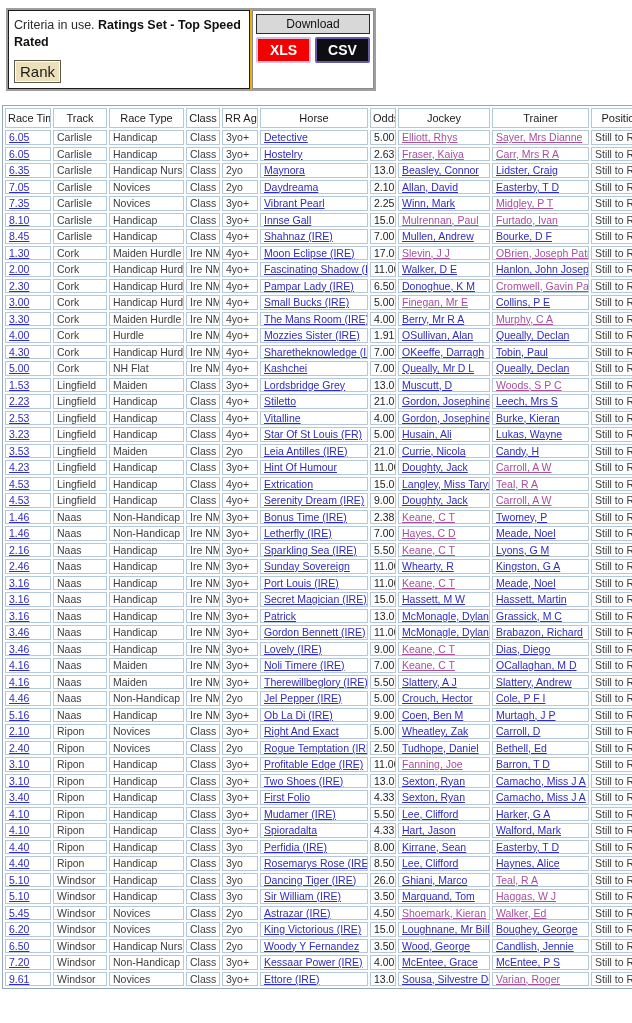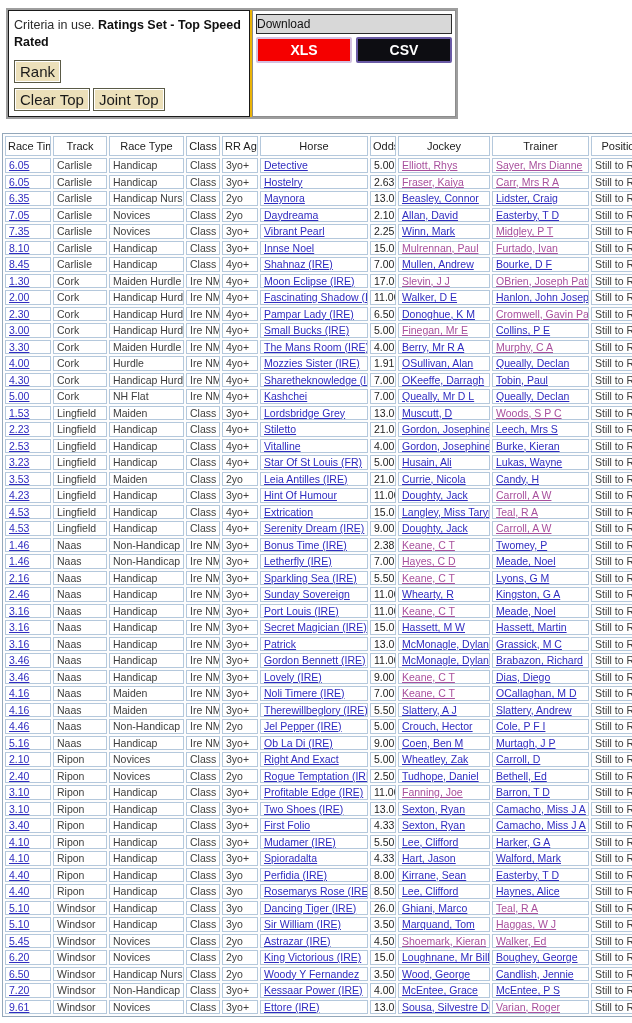--- a/index.html
+++ b/index.html
@@ -8,21 +8,21 @@
     width: 632px;
     font-family: "Liberation Sans", "DejaVu Sans", sans-serif;
     color: #2b2b2b;
   }
 
   
   .header-wrap {
     display: flex;
     align-items: stretch;
     margin: 8px 0 8px 6px;
-    width: 452px;
+    width: 370px;
     border: 2px solid #9e9e9e;
     background: #eab308;
   }
   .criteria-box {
     width: 242px;
     border: 1px solid #1a1a1a;
     padding: 6px 4px 5px 5px;
     background: #fff;
   }
   .criteria-line { font-size: 12.5px; line-height: 17px; color: #2b2b2b; }
@@ -43,21 +43,21 @@
   .download-box {
     flex: 1;
     border: 1px solid #8c8c8c;
     margin-left: 2px;
     padding: 3px;
     background: #fff;
   }
   .download-title {
     border: 1px solid #2b2b2b;
     background: #d8d8d8;
-    text-align: left;
+    text-align: center;
     font-size: 12px;
     color: #111;
     padding: 2px 0;
   }
   .dl-buttons { display: flex; gap: 4px; margin-top: 3px; }
   .dl-btn {
     flex: 1;
     font-family: "Liberation Sans", sans-serif;
     font-size: 14px;
     font-weight: bold;
@@ -112,23 +112,20 @@
   a.lnk.visited { color: #a8509d; }
 </style>
 </head>
 <body>
 
 <div class="header-wrap">
   <div class="criteria-box">
     <div class="criteria-line"><span>Criteria in use. </span><b>Ratings Set - Top Speed Rated</b></div>
     <div class="btn-row">
       <button class="beige-btn">Rank</button>
-    </div>
-    <div class="btn-row">
-      <button class="beige-btn">Clear Top</button><button class="beige-btn">Joint Top</button>
     </div>
   </div>
   <div class="download-box">
     <div class="download-title">Download</div>
     <div class="dl-buttons">
       <div class="dl-btn dl-xls" style="background: rgb(245, 0, 0);">XLS</div>
       <div class="dl-btn dl-csv" style="background: rgb(13, 13, 18);">CSV</div>
     </div>
   </div>
 </div>
@@ -220,21 +217,21 @@
         <td><a class="lnk">Winn, Mark</a></td>
         <td><a class="lnk visited">Midgley, P T</a></td>
         <td>Still to Run</td>
       </tr>
       <tr>
         <td><a class="lnk">8.10</a></td>
         <td>Carlisle</td>
         <td>Handicap</td>
         <td>Class 6</td>
         <td>3yo+</td>
-        <td><a class="lnk">Innse Noel</a></td>
+        <td><a class="lnk">Innse Gall</a></td>
         <td class="odds">15.00</td>
         <td><a class="lnk visited">Mulrennan, Paul</a></td>
         <td><a class="lnk visited">Furtado, Ivan</a></td>
         <td>Still to Run</td>
       </tr>
       <tr>
         <td><a class="lnk">8.45</a></td>
         <td>Carlisle</td>
         <td>Handicap</td>
         <td>Class 6</td>

